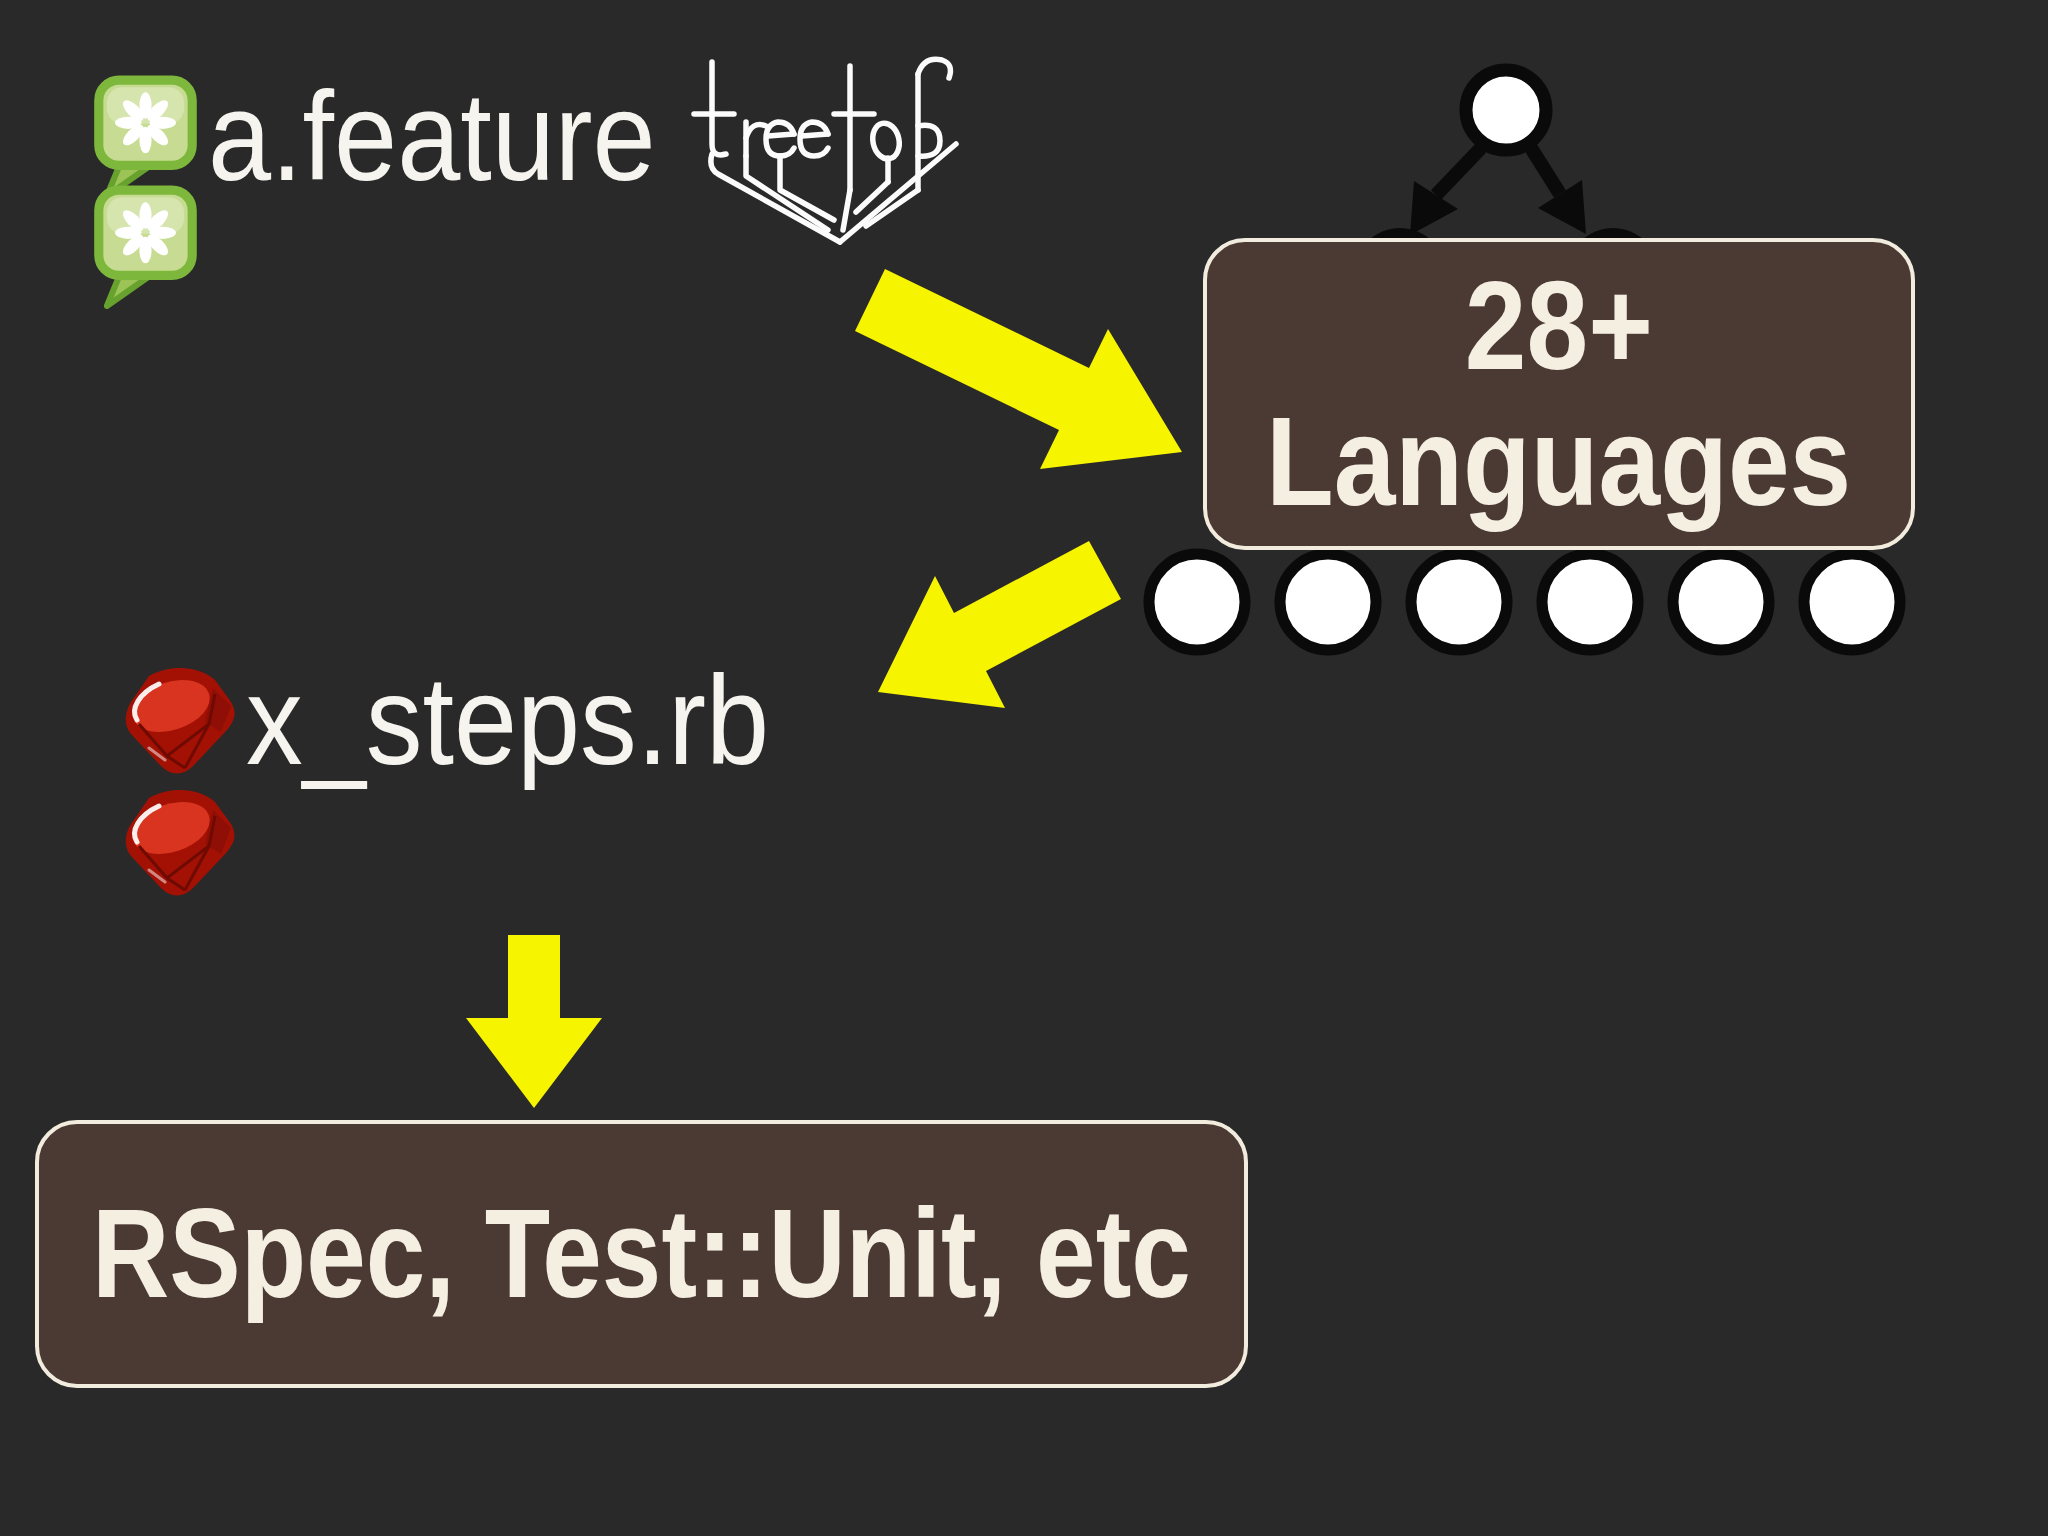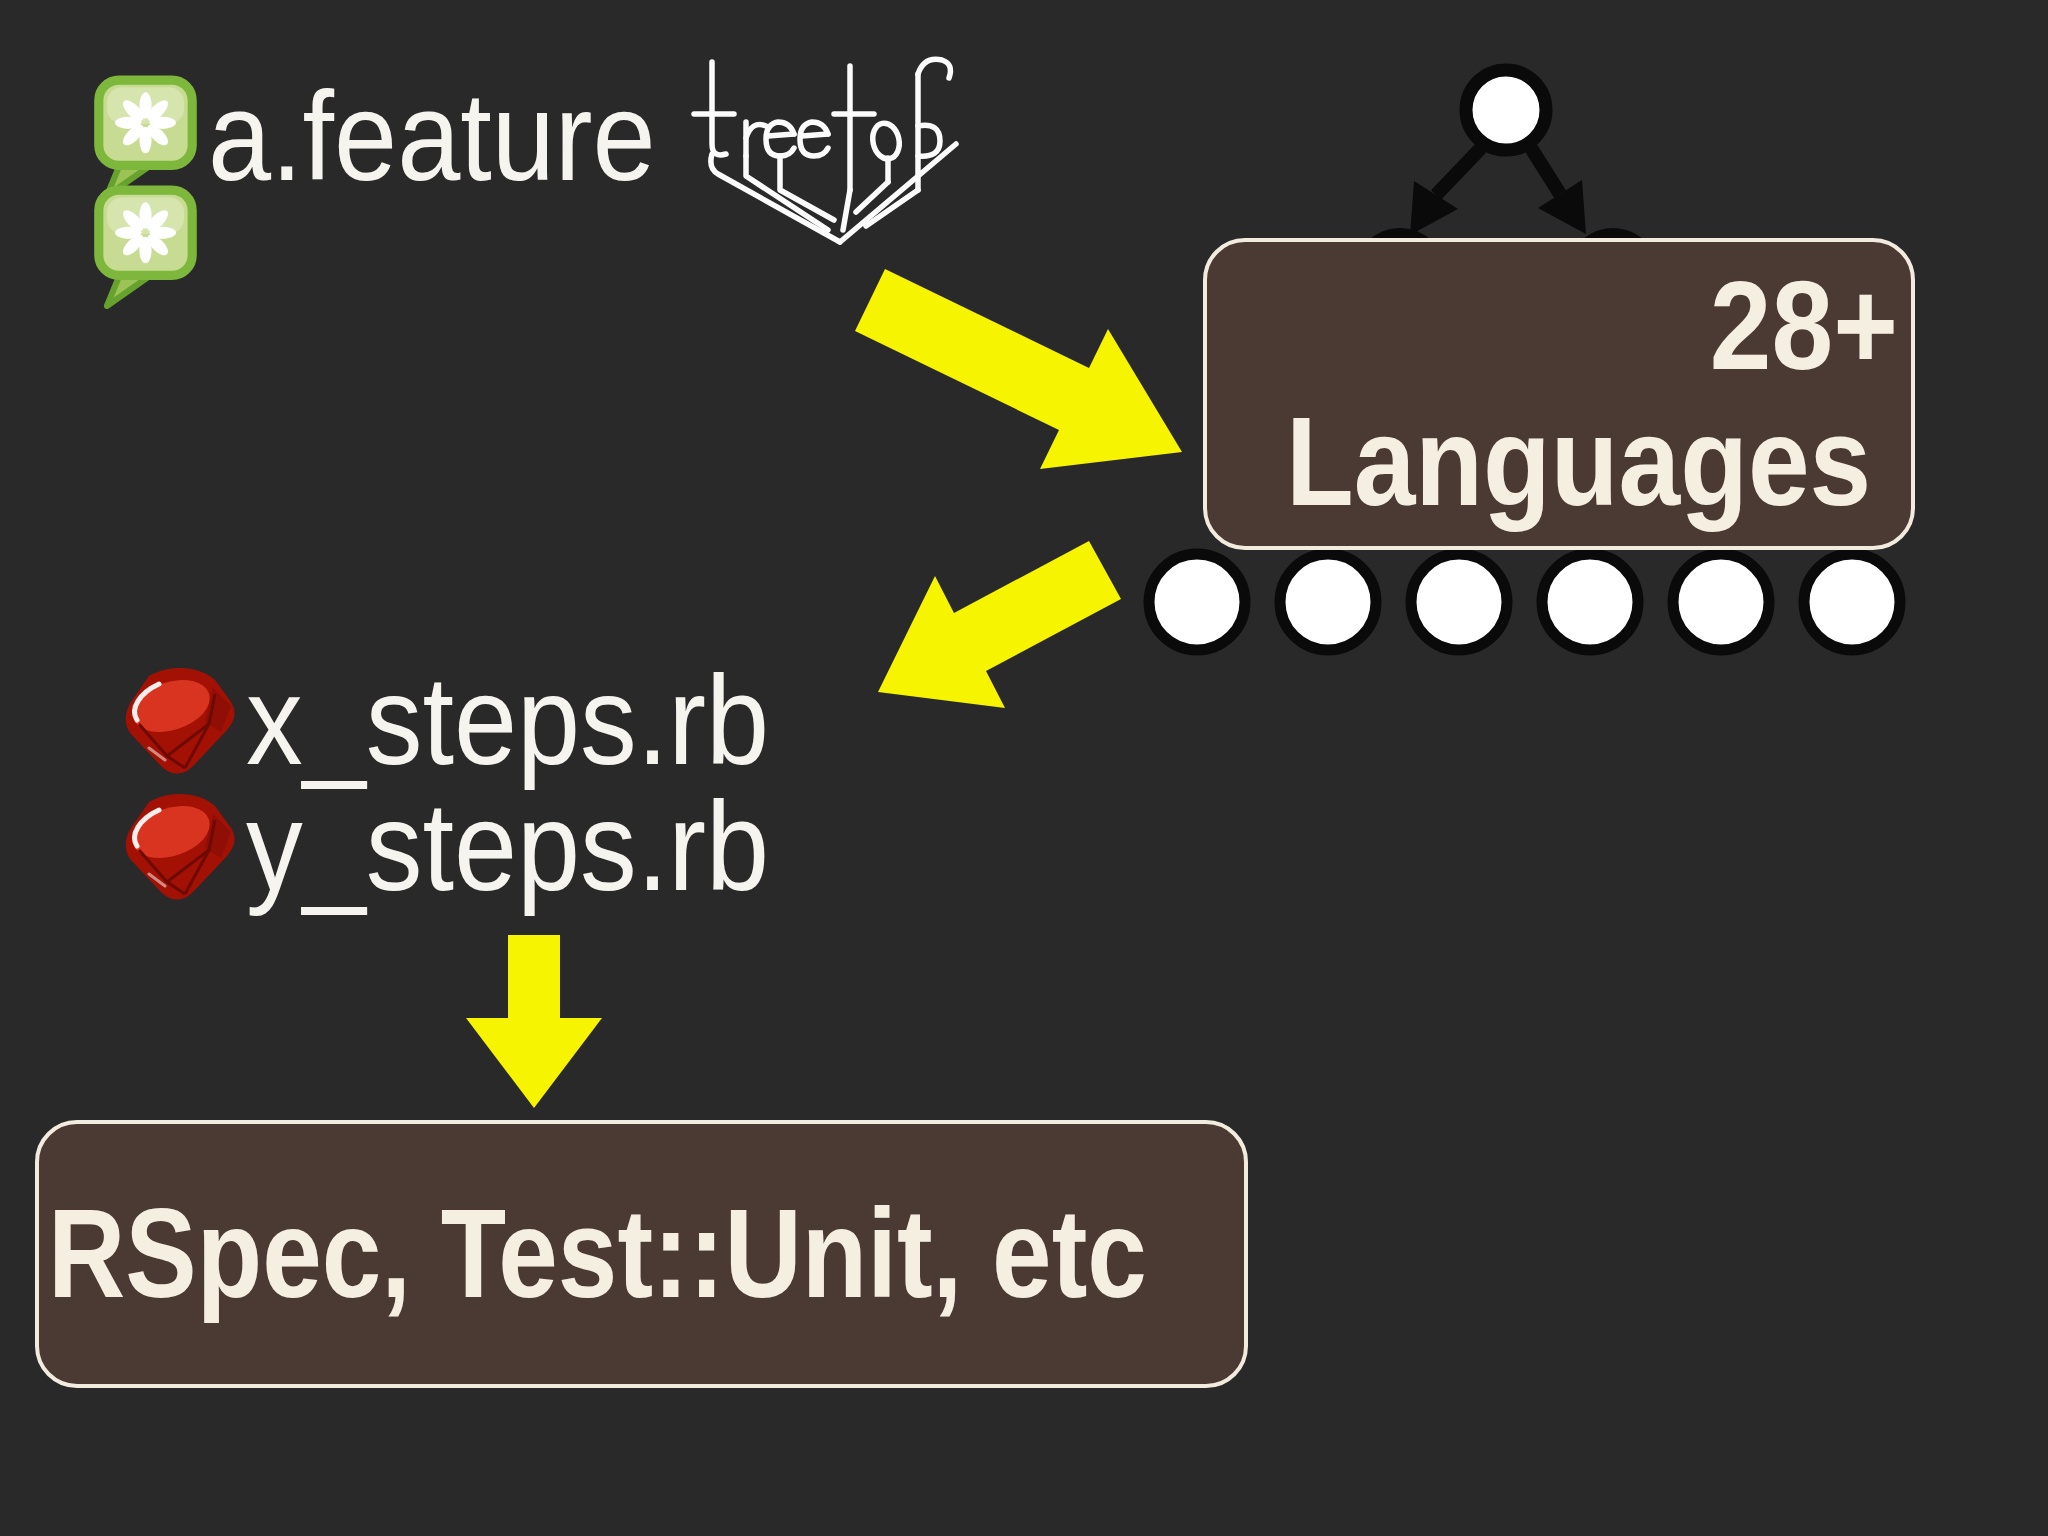--- a/index.html
+++ b/index.html
@@ -13,21 +13,21 @@
   .filename{
     color:#f5f4ef;font-size:126px;line-height:1;white-space:nowrap;
     font-weight:400;
   }
   .filename .tx{display:inline-block;transform:scaleX(.9);transform-origin:0 50%;}
   .file-row{display:flex;align-items:center;}
   
   .brownbox{
     background:#4b3a33;border:4px solid #f2ecdf;border-radius:42px;
     box-sizing:border-box;display:flex;flex-direction:column;
-    align-items:flex-end;justify-content:center;
+    align-items:center;justify-content:center;
     color:#f5efe2;font-weight:bold;
   }
   .brownbox .line{
     font-size:126px;line-height:1.08;white-space:nowrap;
     display:block;transform:scaleX(.88);transform-origin:50% 50%;
   }
   .z1{z-index:1}.z2{z-index:2}.z3{z-index:3}
 </style>
 </head>
 <body>
@@ -162,20 +162,17 @@
     <ellipse cx="52" cy="44" rx="40" ry="24" transform="rotate(-18 52 44)" fill="#d93420"></ellipse>
     <polygon points="94,26 112,44 102,70 86,60" fill="#8f0f06"></polygon>
     <g stroke="#6e0a01" stroke-width="3" fill="none">
       <path d="M20,62 L48,94 L66,106"></path>
       <path d="M48,94 L90,62 L96,32"></path>
       <path d="M66,106 L90,62"></path>
     </g>
     <path d="M18,58 A40,24 -18 0 1 40,22" stroke="#ffffff" stroke-width="5" fill="none" stroke-linecap="round" opacity="0.92"></path>
     <path d="M30,86 L46,98" stroke="#ffffff" stroke-width="3" opacity="0.5" stroke-linecap="round"></path>
   </svg>
-  <div class="filename" style="margin-left:6px;">
-    <span class="tx">y_steps.rb</span>
-  </div>
 </div>
 
 <div class="abs z2 brownbox" style="left:35px;top:1120px;width:1213px;height:268px;">
   <span class="line" style="transform:scaleX(.85);">RSpec, Test::Unit, etc</span>
 </div>
 
 </body></html>

